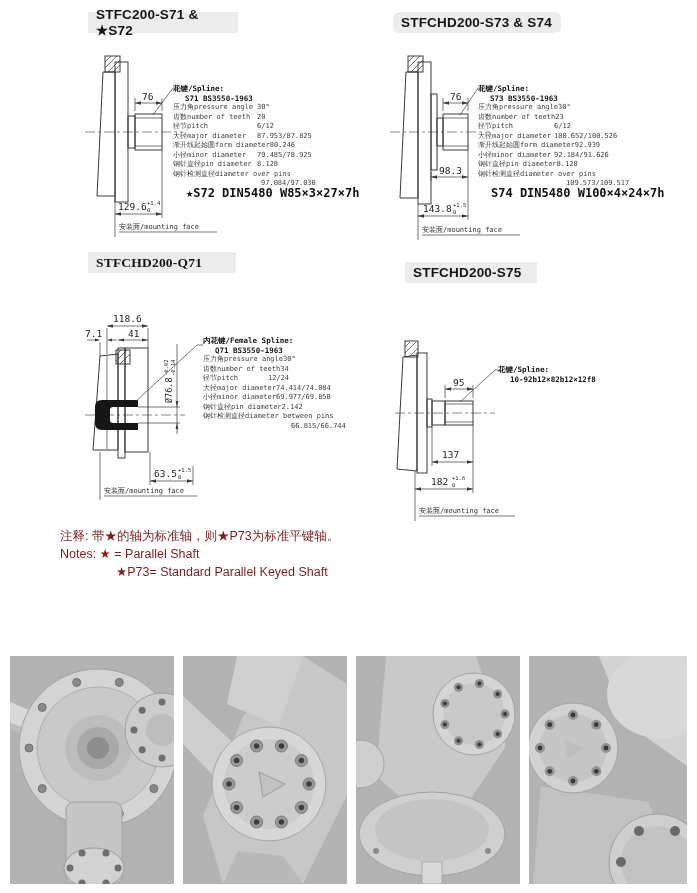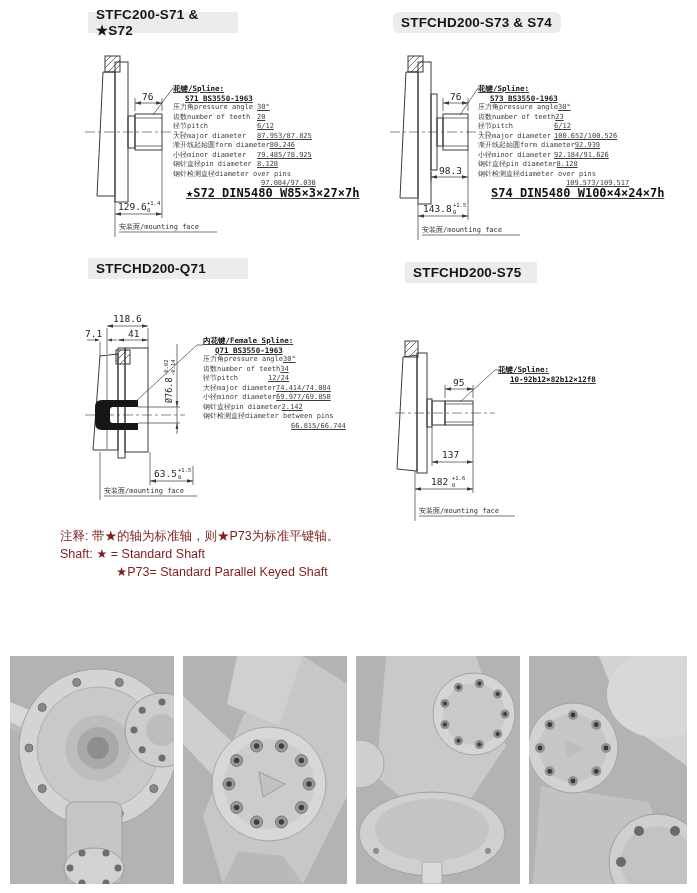--- a/index.html
+++ b/index.html
@@ -1,21 +1,21 @@
 <!DOCTYPE html>
 <html><head>
 <meta charset="utf-8">
 <style>
   html,body{margin:0;padding:0;background:#fff;}
   .page{position:relative;width:697px;height:893px;background:#ffffff;overflow:hidden;
         font-family:"Liberation Sans", sans-serif;}
   .title-bar{position:absolute;height:21px;background:#ececec;display:flex;align-items:center;
         padding-left:8px;font-weight:bold;font-size:13.5px;color:#151515;letter-spacing:.2px;box-sizing:border-box;}
   .specs{position:absolute;font-family:"DejaVu Sans Mono", monospace;font-size:7px;line-height:9.5px;
-        color:#3d3d3d;white-space:nowrap;text-decoration:underline;}
+        color:#3d3d3d;white-space:nowrap;}
   .specs .head{font-weight:bold;color:#111;font-size:7.5px;}
   .specs .code{font-weight:bold;color:#111;font-size:7.5px;padding-left:12px;}
   .specs .lbl{display:inline-block;min-width:84px;}
   .specs.s2 .lbl{min-width:76px;}
   .specs.s3 .lbl{min-width:65px;}
   .specs .cont{padding-left:88px;}
   .specs .alt{padding-left:13px;font-weight:bold;color:#111;font-size:12px;}
   svg.draw{position:absolute;overflow:visible;}
   .ln{fill:none;stroke:#3a3a3a;stroke-width:1;}
   .dim{fill:none;stroke:#3a3a3a;stroke-width:.7;}
@@ -136,21 +136,21 @@
     <div class="row"><span class="lbl">径节pitch</span><span class="val">6/12</span></div>
     <div class="row"><span class="lbl">大径major diameter</span><span class="val">100.652/100.526</span></div>
     <div class="row"><span class="lbl">渐开线起始圆form diameter</span><span class="val">92.939</span></div>
     <div class="row"><span class="lbl">小径minor diameter</span><span class="val">92.184/91.626</span></div>
     <div class="row"><span class="lbl">钢针直径pin diameter</span><span class="val">8.128</span></div>
     <div class="row"><span class="lbl">钢针检测直径diameter over pins</span></div>
     <div class="cont">109.573/109.517</div>
     <div class="alt">S74 DIN5480 W100×4×24×7h</div>
   </div>
 
-  <div class="title-bar" style="left:88px;top:258px;width:160px;">
+  <div class="title-bar" style="left:88px;top:252px;width:148px;font-family:Liberation Serif, serif;">
     <span>STFCHD200-Q71</span>
   </div>
 
   <svg class="draw" style="left:85px;top:300px;" width="215" height="205" viewBox="0 0 215 205">
     <line class="cl" x1="0" y1="115" x2="100" y2="115"></line>
 
     <line class="dim" x1="22" y1="28" x2="22" y2="54"></line>
     <line class="dim" x1="63" y1="28" x2="63" y2="48"></line>
     <line class="dim" x1="22" y1="26" x2="63" y2="26"></line>
     <polygon class="arr" points="22,26 28,24.3 28,27.7"></polygon>
@@ -258,21 +258,21 @@
     <line class="dim" x1="24" y1="191" x2="120" y2="191"></line>
   </svg>
 
   <div class="specs" style="left:498px;top:365px;">
     <div class="head">花键/Spline:</div>
     <div class="code">10-92b12×82b12×12f8</div>
   </div>
 
   <div class="notes">
     <div>注释: 带★的轴为标准轴，则★P73为标准平键轴。</div>
-    <div>Shaft: ★ = Standard Shaft</div>
+    <div>Notes: ★ = Parallel Shaft</div>
     <div class="indent">★P73= Standard Parallel Keyed Shaft</div>
   </div>
 
   <div class="photo" style="left:10px;width:164px;">
     <svg width="164" height="228" viewBox="0 0 164 228">
       <rect width="164" height="228" fill="#b3b3b3"></rect>
       <polygon points="0,46 62,72 55,98 0,72" fill="#d9d9d9"></polygon>
       <polygon points="0,66 58,92 55,98 0,72" fill="#bdbdbd"></polygon>
       <circle cx="88" cy="92" r="79" fill="#d4d4d4" stroke="#a2a2a2"></circle>
       <circle cx="88" cy="92" r="61" fill="#c9c9c9" stroke="#b0b0b0"></circle>

